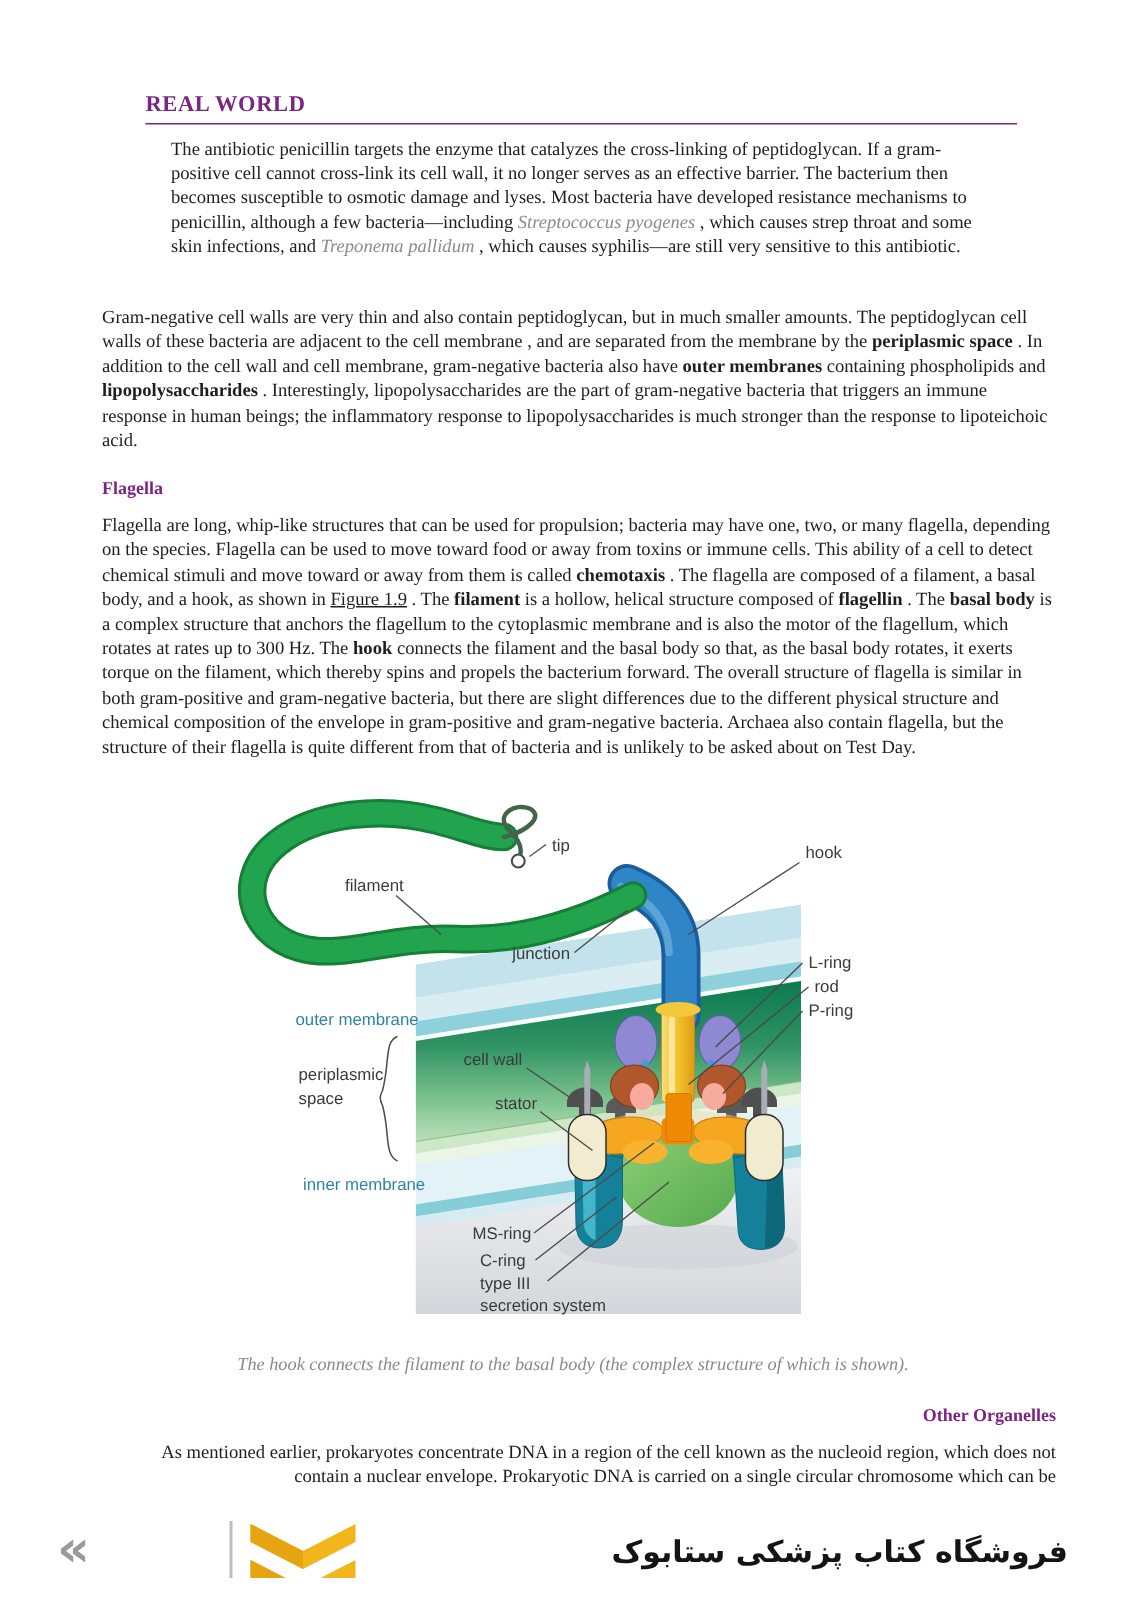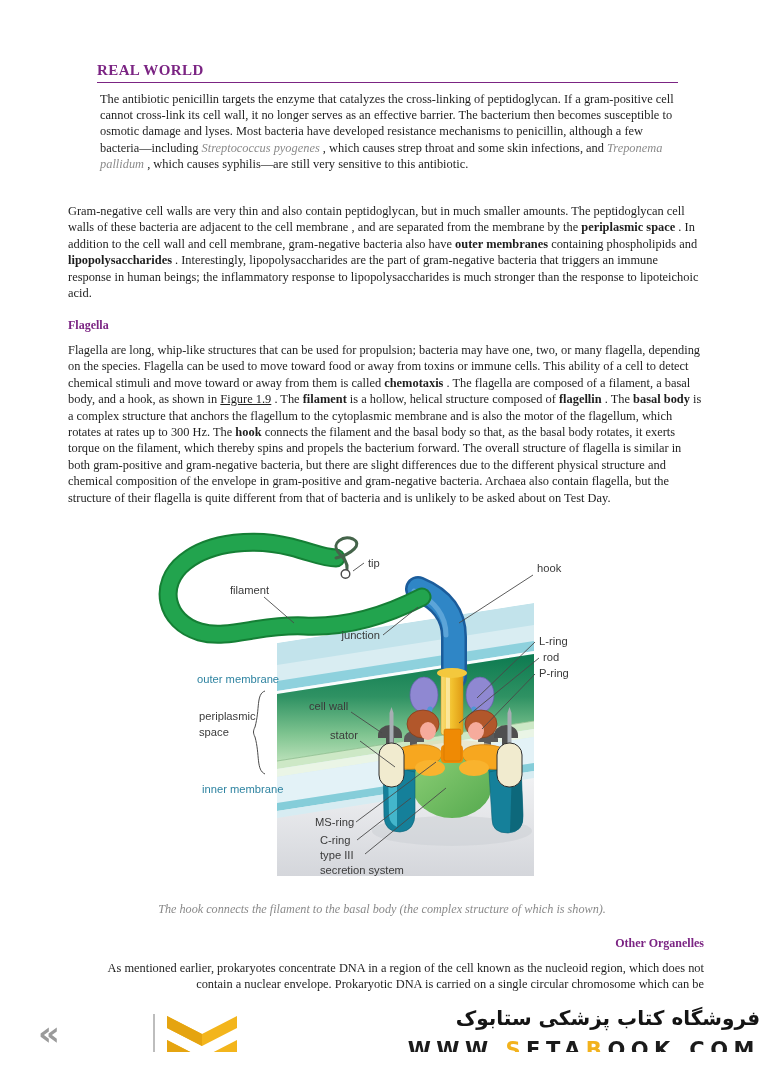--- a/index.html
+++ b/index.html
@@ -7,21 +7,21 @@
     --body-text:#1e1e1e; --species-gray:#8b8b8b;
   }
   html,body{margin:0;padding:0;background:#ffffff;}
   .page{position:relative;width:764px;height:1052px;background:#ffffff;overflow:hidden;
         font-family:"Liberation Serif", serif;color:var(--body-text);}
 
   
   .rw{position:absolute;left:97px;top:62px;width:581px;}
   .rw-title{font-size:15px;font-weight:bold;color:var(--accent);margin:0;
             padding-bottom:3px;border-bottom:1.3px solid var(--accent);letter-spacing:.4px;}
-  .rw-body{margin:8px 3px 0;font-size:12.4px;line-height:16.2px;}
+  .rw-body{margin:8px 17px 0;font-size:12.4px;line-height:16.2px;}
 
   .para{position:absolute;font-size:12.4px;line-height:16.4px;margin:0;}
   #gramneg{left:68px;top:203px;width:636px;}
 
   .section{position:absolute;}
   .sec-title{font-size:12px;font-weight:bold;color:var(--accent);margin:0 0 9px 0;}
   .section p{font-size:12.4px;line-height:16.4px;margin:0;}
   #flagella-section{left:68px;top:318px;width:636px;}
   #other-section{left:68px;top:936px;width:636px;text-align:right;}
 
@@ -42,21 +42,21 @@
   
   .footer{position:absolute;left:0;top:1002px;width:764px;height:78px;background:#ffffff;}
   .footer-logo{position:absolute;left:38px;top:8px;display:flex;align-items:center;gap:10px;
                font-family:"DejaVu Sans", sans-serif;}
   .logo-text-col{text-align:center;}
   .logo-wordmark{display:flex;align-items:center;gap:2px;}
   .logo-guillemet{color:#9a9a9a;font-size:34px;font-weight:bold;line-height:34px;}
   .logo-word-fa{color:var(--gold);font-size:29px;font-weight:bold;line-height:36px;}
   .logo-subtitle{color:#8f8f8f;font-size:11px;margin-top:2px;}
   .logo-divider{width:2px;height:52px;background:#bdbdbd;}
-  .footer-right{position:absolute;right:4px;top:4px;text-align:right;
+  .footer-right{position:absolute;right:4px;top:20px;text-align:left;
                 font-family:"DejaVu Sans", sans-serif;}
   .footer-fa-title{font-size:20px;font-weight:bold;color:#141414;direction:rtl;}
   .footer-url{font-size:21px;font-weight:bold;letter-spacing:5.5px;color:#1b1b1b;margin-top:8px;}
 </style>
 </head>
 <body>
 
 <div class="page">
 
   <div class="rw">

